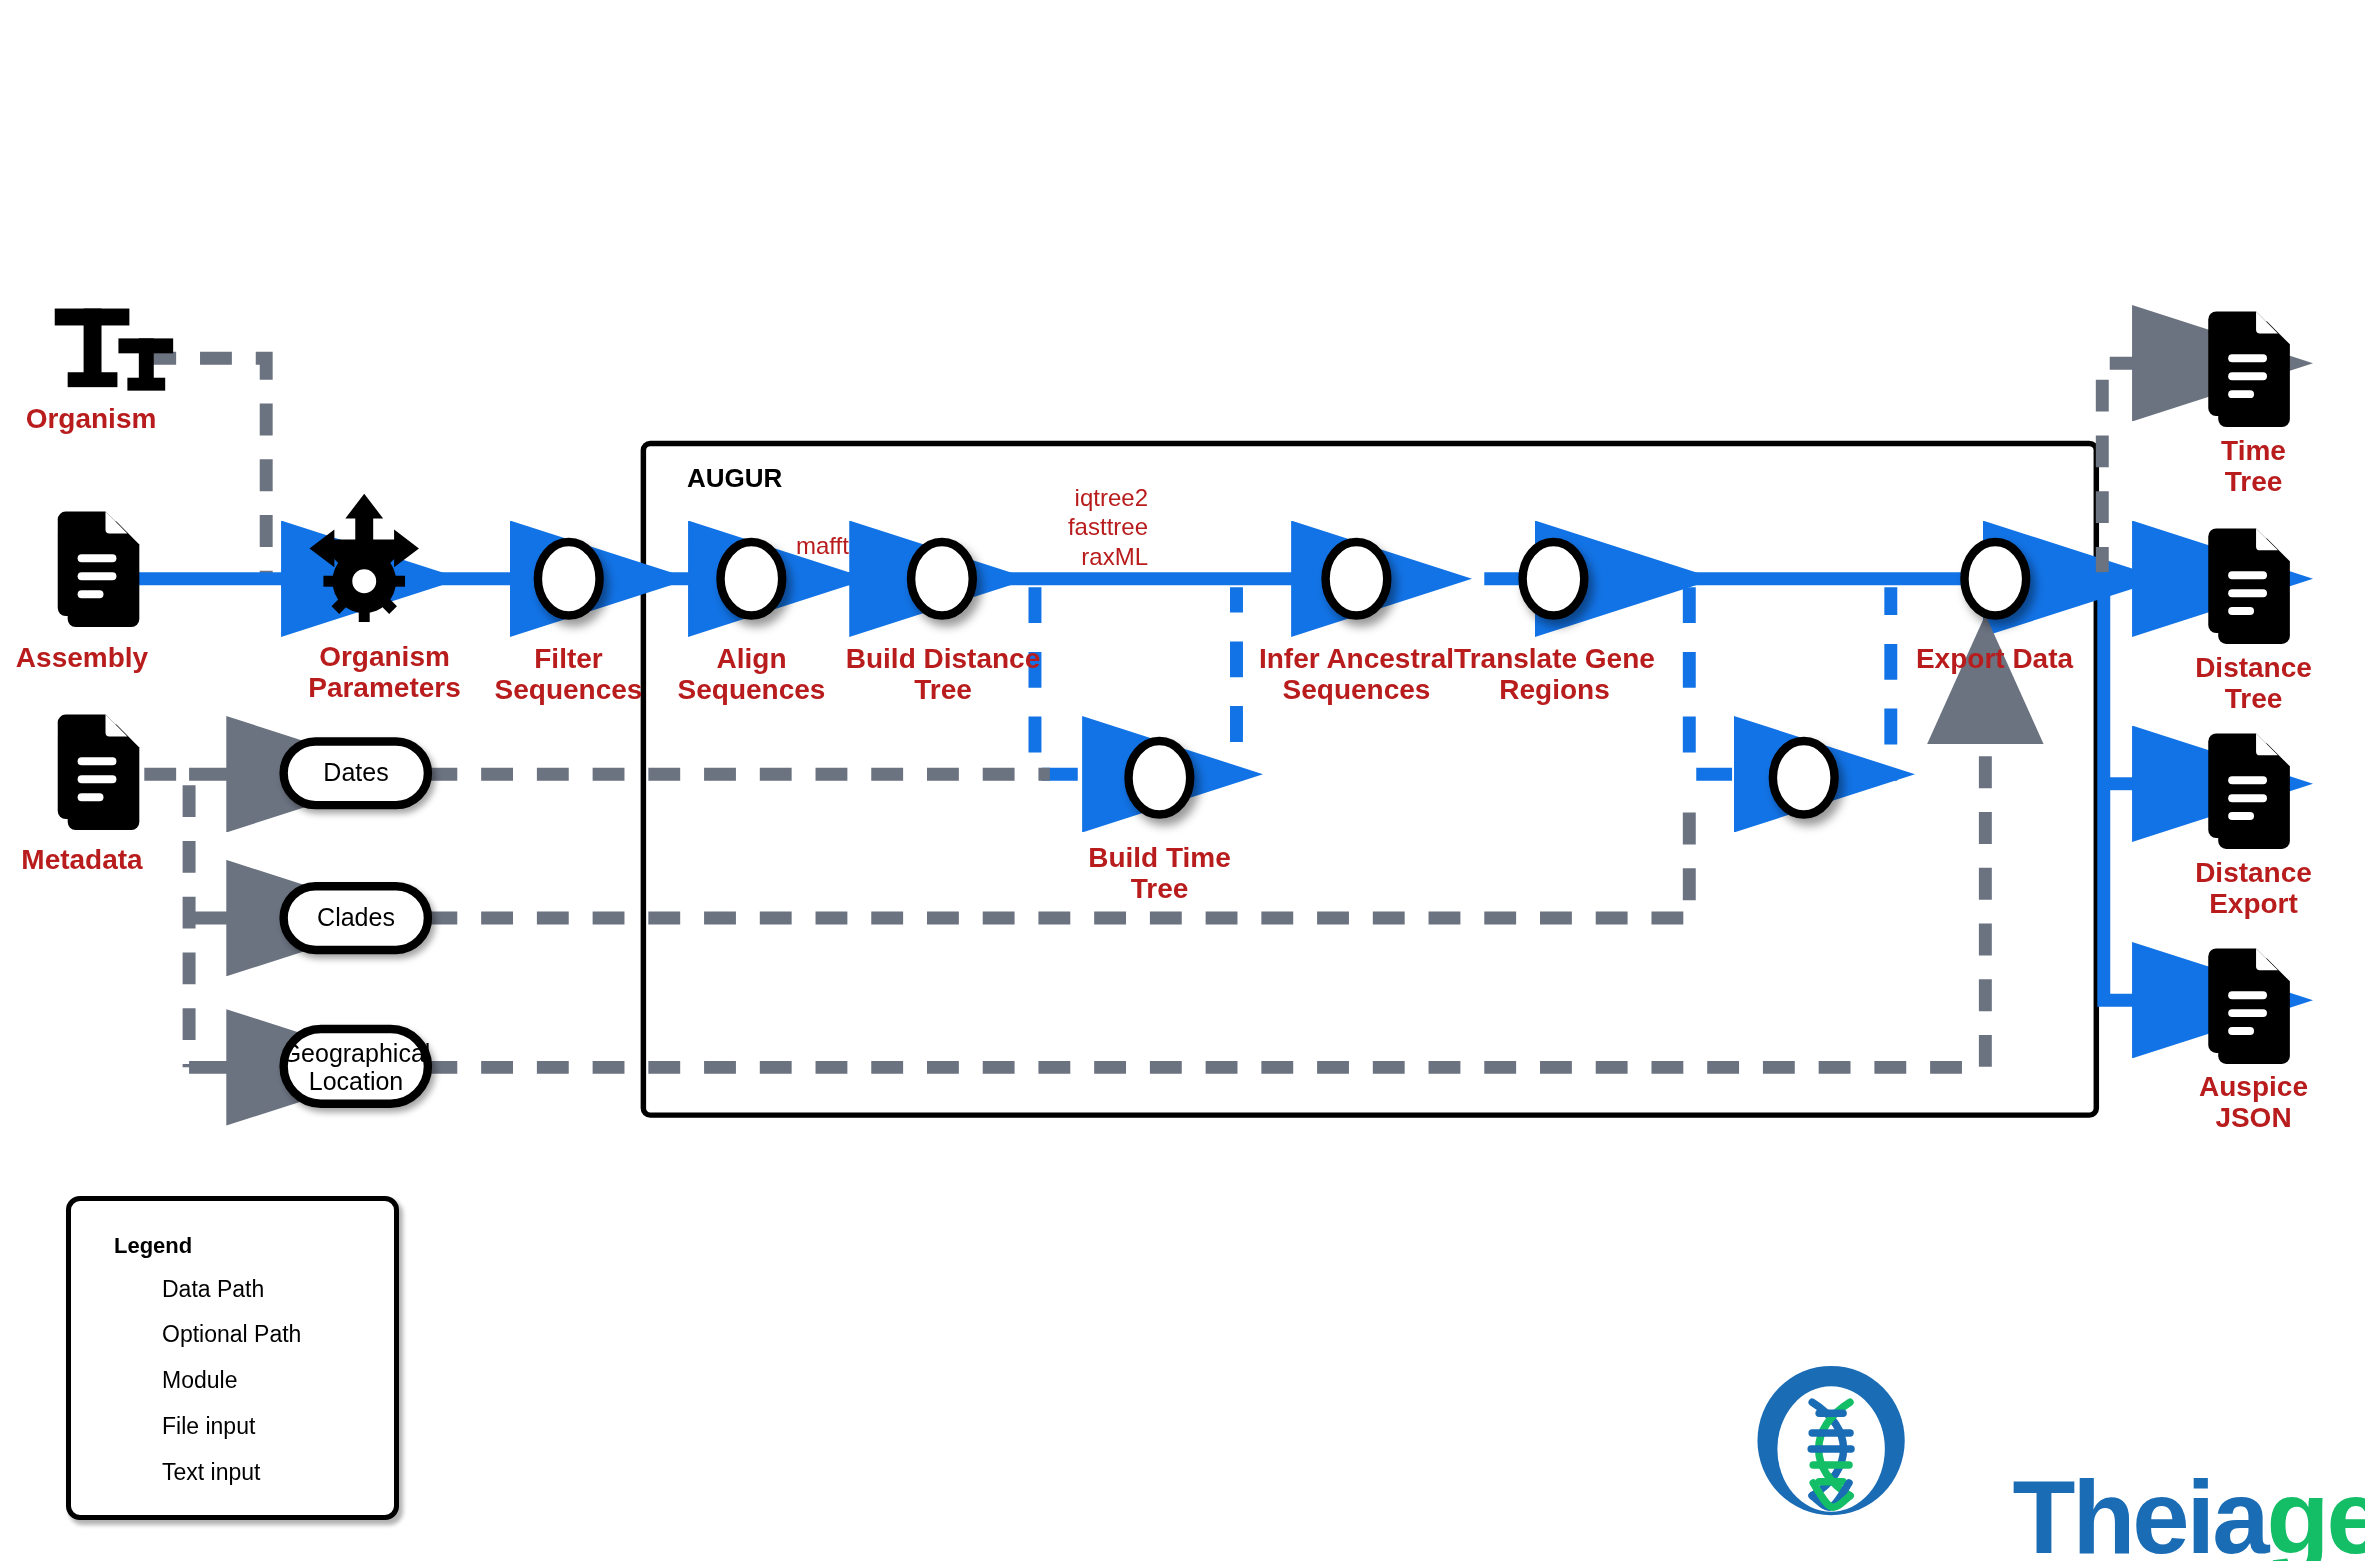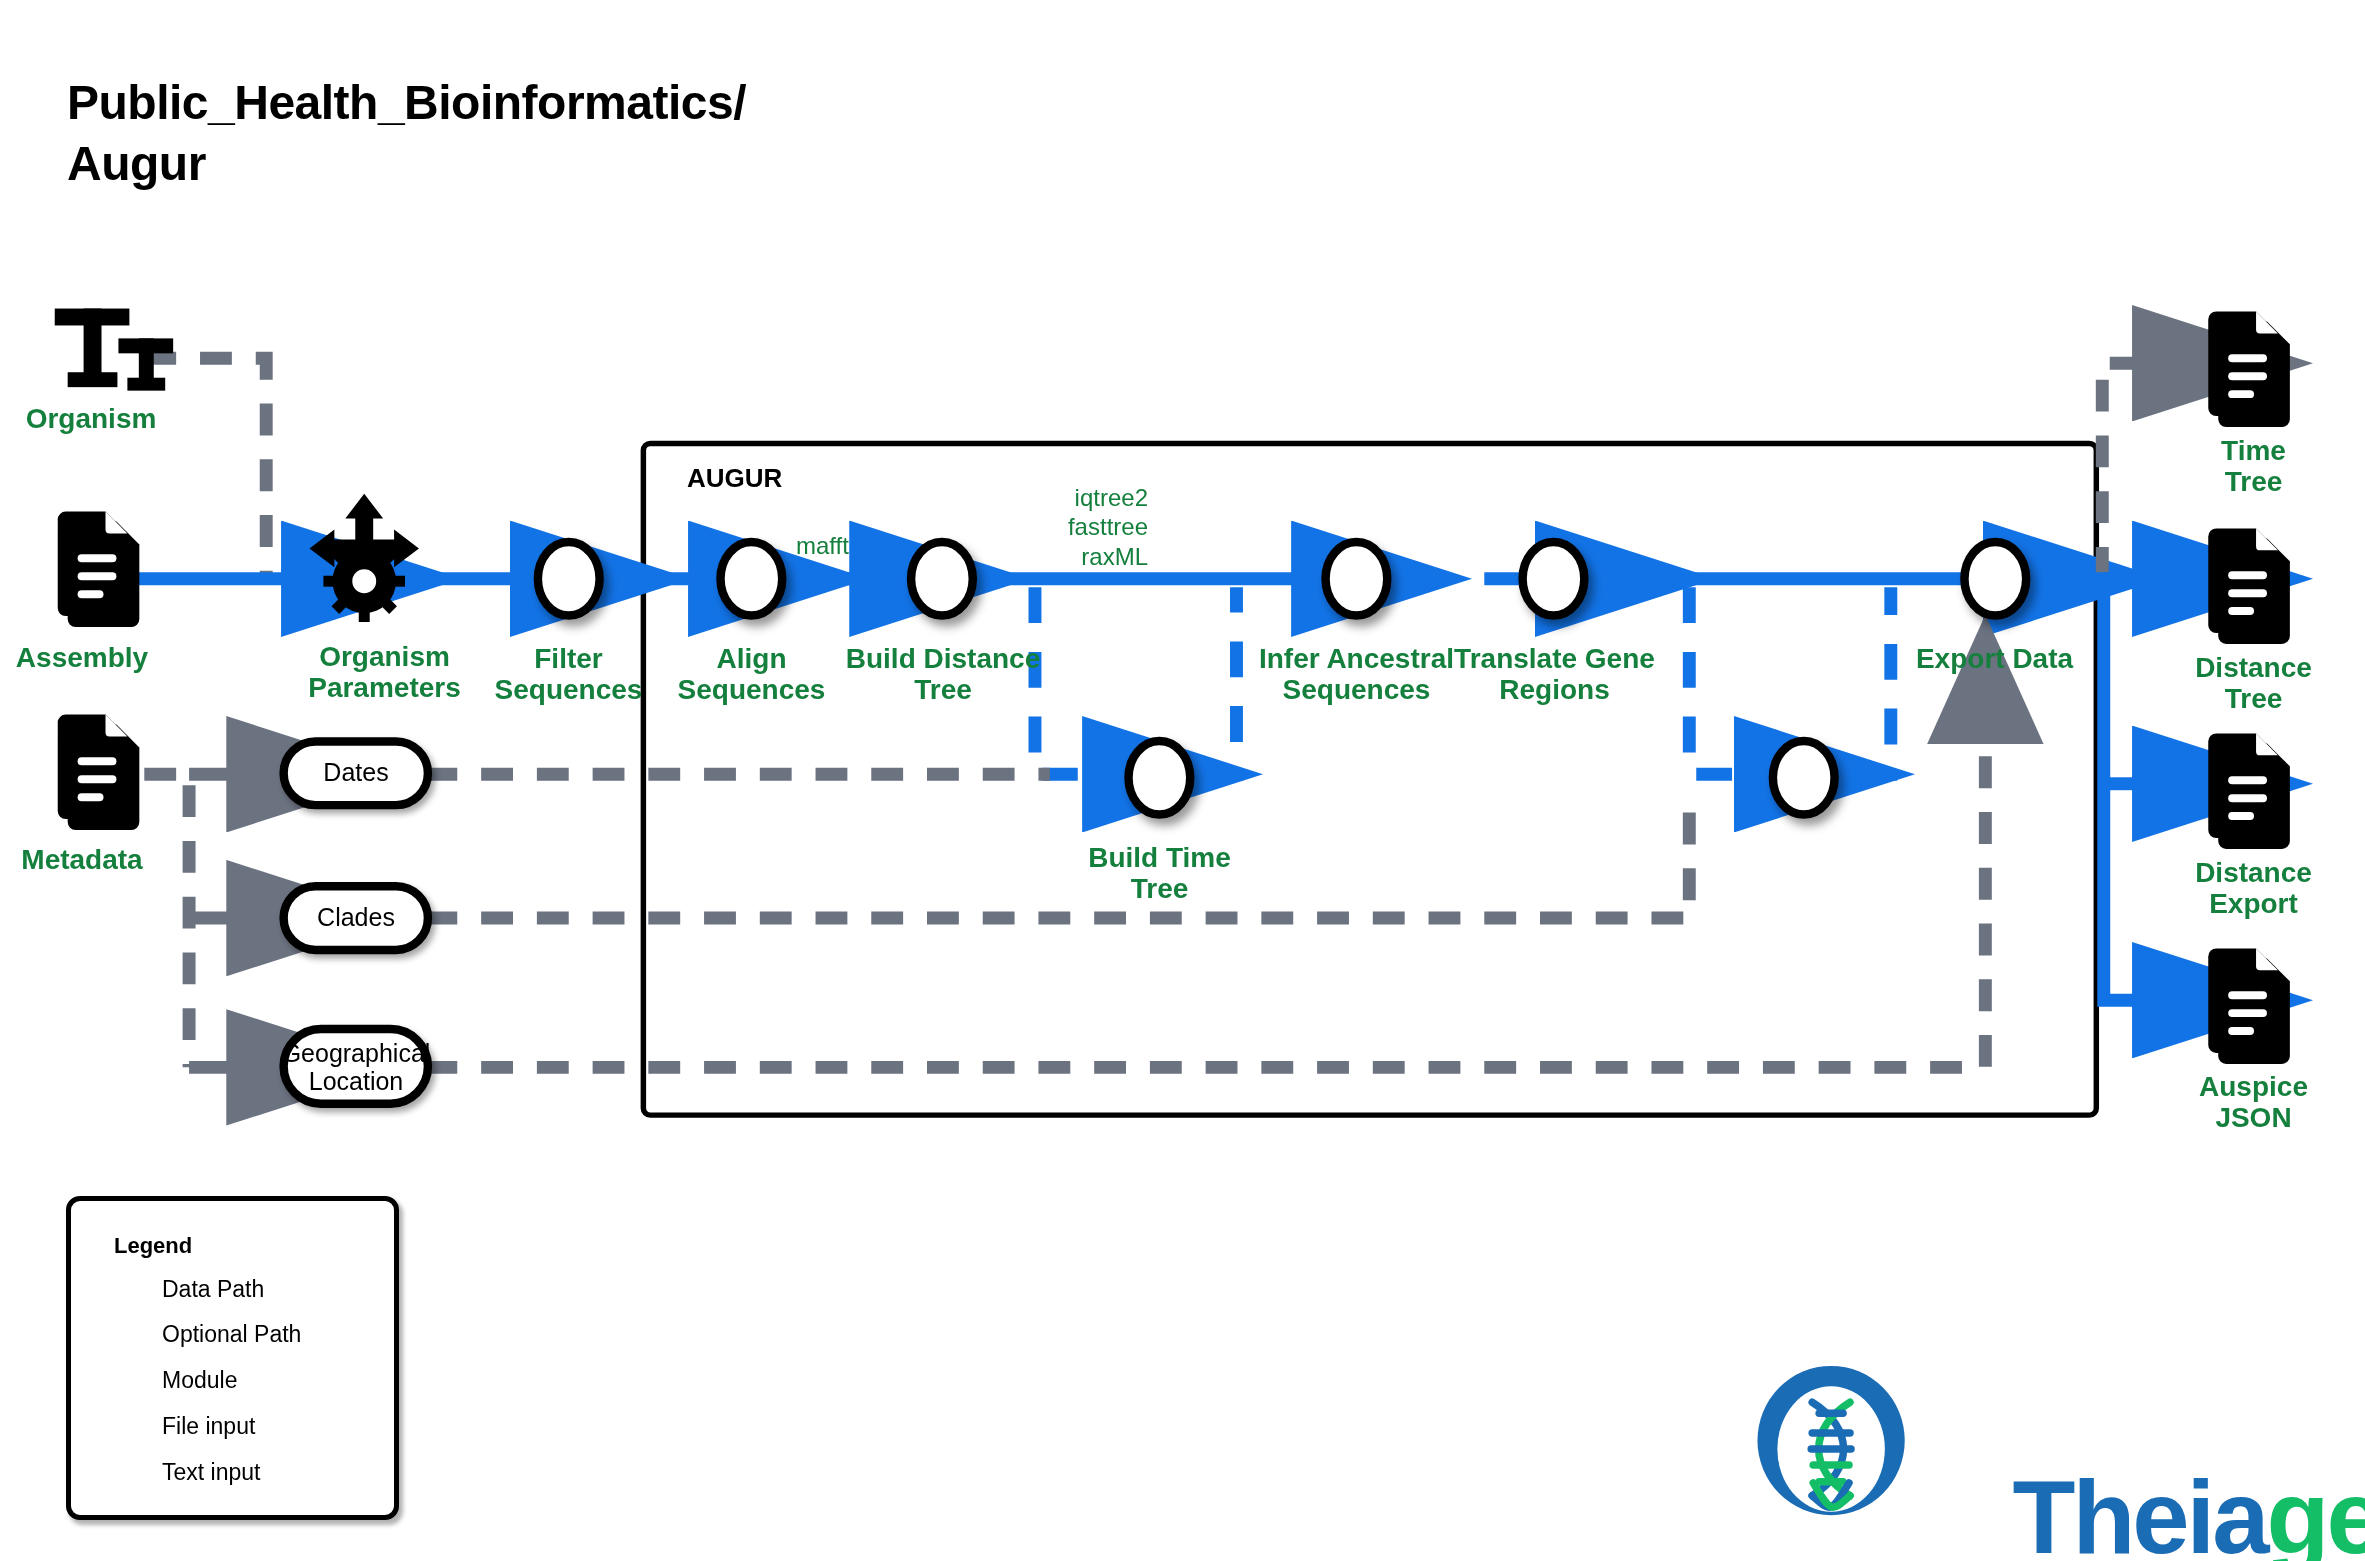--- a/index.html
+++ b/index.html
@@ -2,41 +2,39 @@
 <html style="font-size:8px"><head>
 <meta charset="utf-8">
 <style>
   html,body{margin:0;padding:0;background:#ffffff;}
   body{width:2366px;height:1562px;position:relative;overflow:hidden;
        font-family:"Liberation Sans","DejaVu Sans",sans-serif;}
   #stage{position:absolute;inset:0;width:2366px;height:1562px;}
   svg.layer{position:absolute;left:0;top:0;width:2366px;height:1562px;}
   .title{position:absolute;left:67px;top:72px;font-size:48px;font-weight:bold;
          color:#000;line-height:1.28;letter-spacing:-0.5px;white-space:pre;}
-  .lbl{position:absolute;color:#15803d;text-align:center;white-space:pre;line-height:1.12;}
+  .lbl{position:absolute;color:#b91c1c;text-align:center;white-space:pre;line-height:1.12;}
   .modlabel{font-size:28px;font-weight:bold;}
   .iolabel{font-size:28px;font-weight:bold;}
   .toollabel{font-size:24px;font-weight:normal;text-align:left;line-height:1.22;}
   .augurlabel{position:absolute;font-size:26px;font-weight:bold;color:#000;}
   .pilltext{font-size:25px;font-weight:normal;color:#000;text-align:center;
             line-height:1.12;white-space:pre;}
   .legendbox{position:absolute;left:66px;top:1196px;width:323px;height:314px;
              background:#fff;border:5px solid #000;border-radius:14px;
              box-shadow:3.5px 4.5px 4.5px rgba(0,0,0,.30);}
   .legendtitle{position:absolute;left:114px;top:1233px;font-size:22px;font-weight:bold;color:#000;}
   .legitem{position:absolute;font-size:23px;color:#000;white-space:pre;}
   .logotext{position:absolute;white-space:pre;}
 </style>
 </head>
 <body>
 
 <div id="stage">
 
-  <div class="title"><span>Public_Health_Bioinformatics/</span>
-<span>Augur</span></div>
 
   <svg class="layer" viewBox="0 0 4755 3139">
     <defs>
       <filter id="shdw" x="-40%" y="-40%" width="200%" height="200%">
         <feDropShadow dx="10" dy="14" stdDeviation="10" flood-color="#000" flood-opacity="0.40"></feDropShadow>
       </filter>
       <filter id="shdw2" x="-40%" y="-40%" width="200%" height="200%">
         <feDropShadow dx="7" dy="9" stdDeviation="6" flood-color="#000" flood-opacity="0.35"></feDropShadow>
       </filter>
       <marker id="mBlue" markerWidth="10" markerHeight="9" refX="0.2" refY="4.5" orient="auto" markerUnits="strokeWidth">

